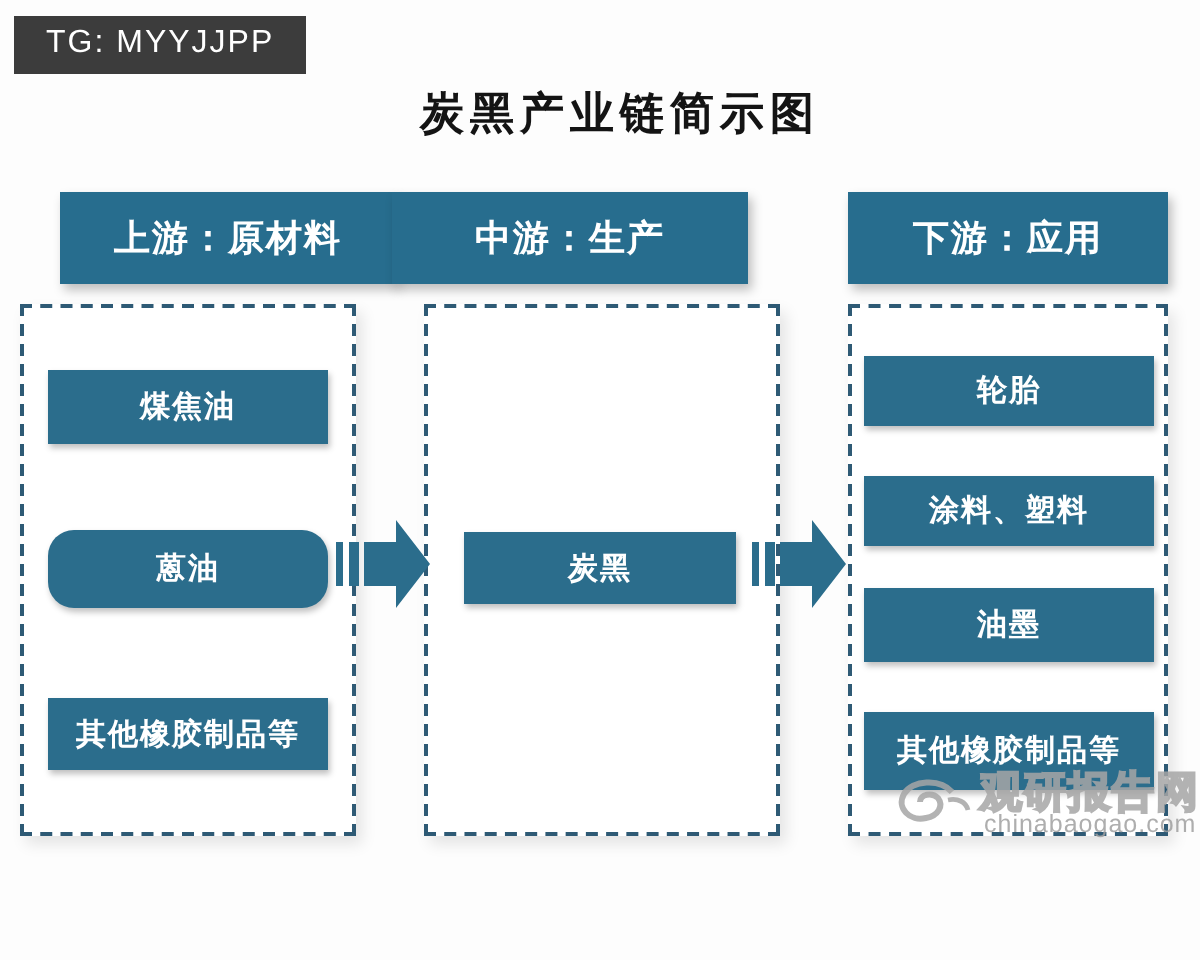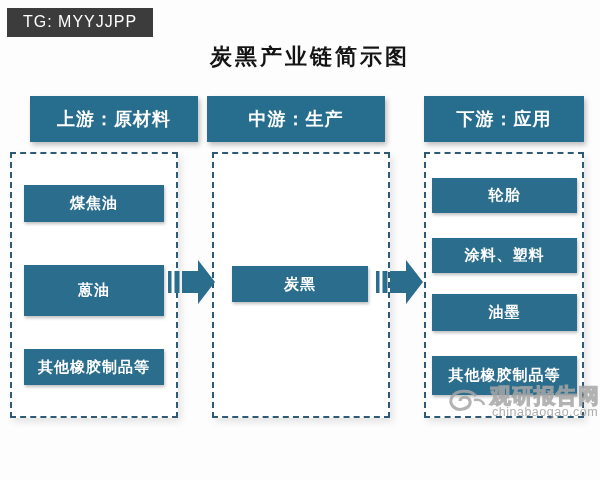--- a/index.html
+++ b/index.html
@@ -29,21 +29,21 @@
   
   .col-header{
     position:absolute;top:96px;height:46px;
     background:#276d8e;color:#ffffff;
     display:flex;align-items:center;justify-content:center;
     font-family:"Liberation Serif","DejaVu Serif",serif;
     font-weight:bold;font-size:18px;letter-spacing:1px;
     box-shadow:2px 3px 5px rgba(0,0,0,0.25);
   }
   .col-header.c1{left:10px;width:168px;margin-left:20px;}
-  .col-header.c2{left:207px;width:178px;}
+  .col-header.c2{left:196px;width:178px;}
   .col-header.c3{left:424px;width:160px;}
 
   
   .col-box{
     position:absolute;top:152px;height:262px;
     border:2px dashed #2e5a75;background:#ffffff;
     box-shadow:3px 4px 7px rgba(0,0,0,0.10);
   }
   .col-box.c1{left:10px;width:164px;}
   .col-box.c2{left:212px;width:174px;}
@@ -52,21 +52,21 @@
   
   .item{
     position:absolute;
     background:#2b6d8c;color:#ffffff;
     display:flex;align-items:center;justify-content:center;
     font-family:"Liberation Serif","DejaVu Serif",serif;
     font-weight:bold;font-size:15px;letter-spacing:1px;
     box-shadow:1px 2px 3px rgba(0,0,0,0.25);
   }
   .item.i1a{left:24px;top:185px;width:140px;height:37px;}
-  .item.i1b{left:24px;top:265px;width:140px;height:51px;}
+  .item.i1b{left:24px;top:265px;width:140px;height:39px;border-radius:13px;}
   .item.i1c{left:24px;top:349px;width:140px;height:36px;}
   .item.i2a{left:232px;top:266px;width:136px;height:36px;}
   .item.i3a{left:432px;top:178px;width:145px;height:35px;}
   .item.i3b{left:432px;top:238px;width:145px;height:35px;}
   .item.i3c{left:432px;top:294px;width:145px;height:37px;}
   .item.i3d{left:432px;top:356px;width:145px;height:39px;}
 
   
   .arrow{position:absolute;width:48px;height:48px;}
   .arrow.a1{left:168px;top:258px;}

